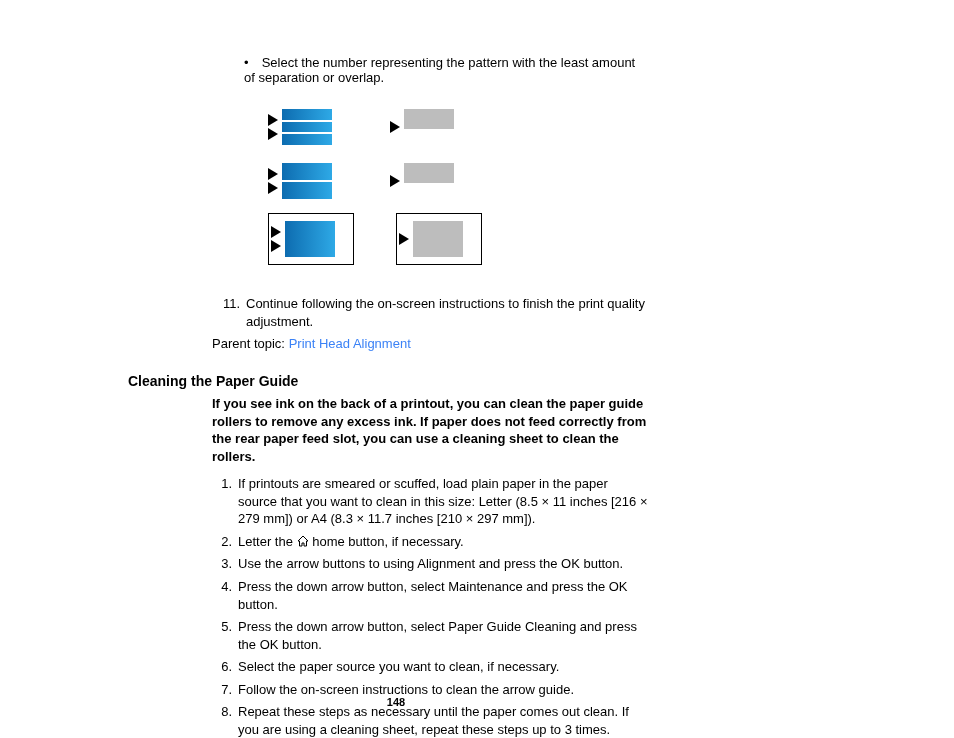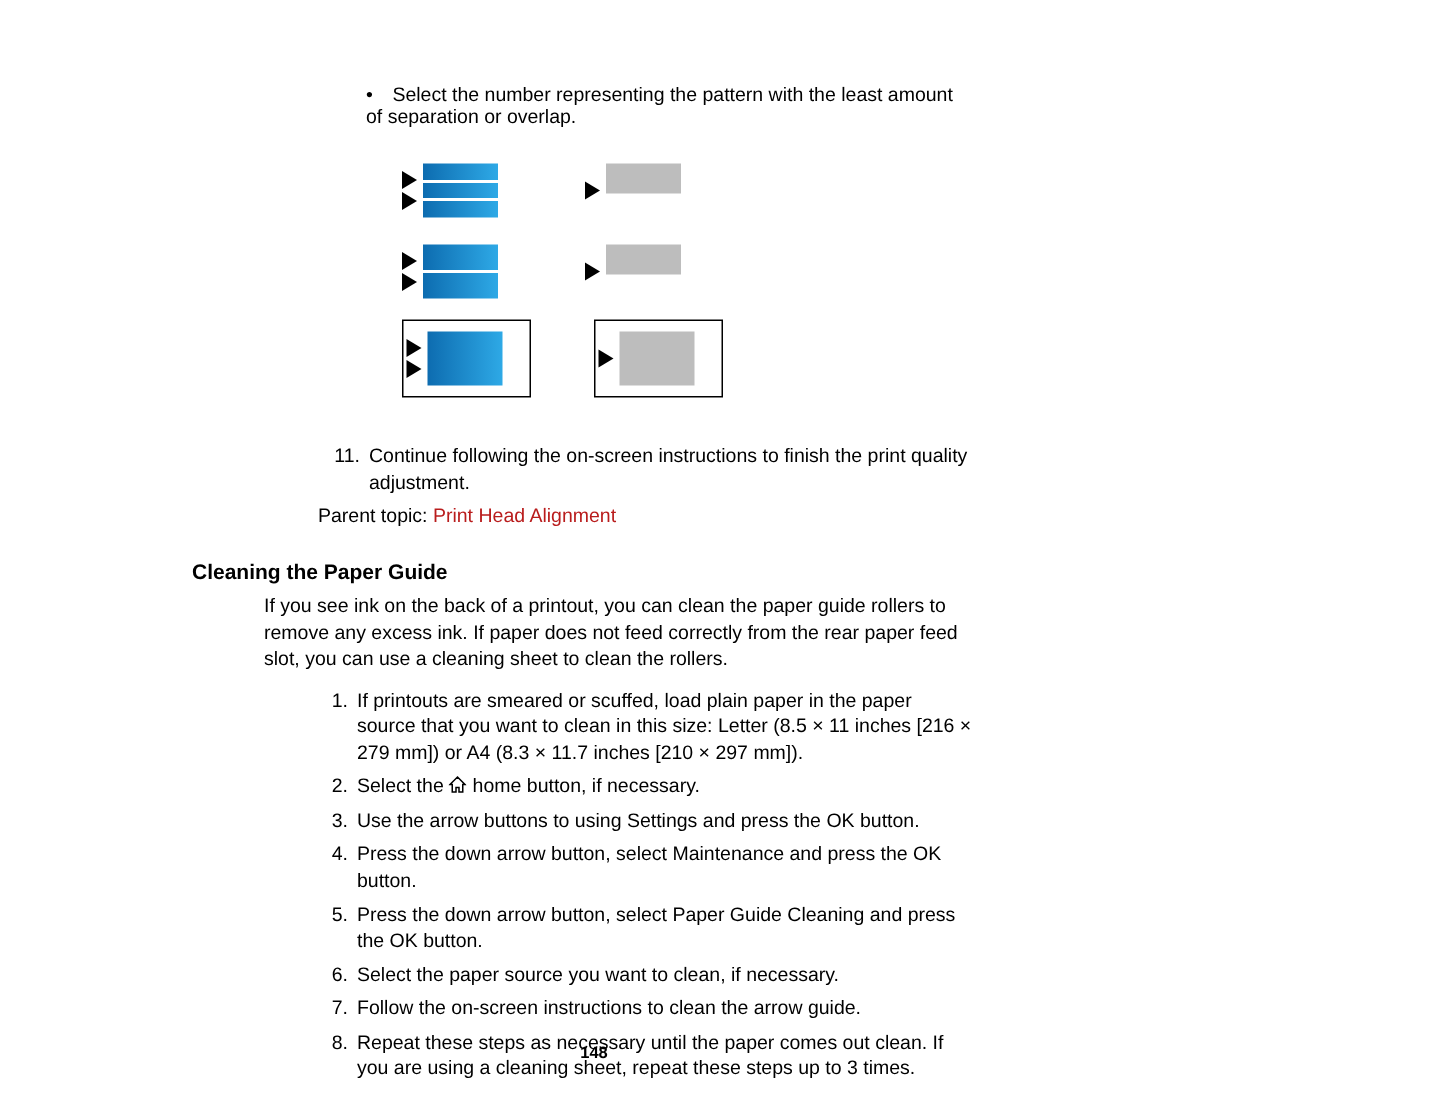--- a/index.html
+++ b/index.html
@@ -95,30 +95,31 @@
     margin-bottom: 6px;
     line-height: 1.35;
   }
   .ol-num { width: 28px; text-align:right; padding-right:6px; flex:none; }
   .ol-body { flex:1; }
   .parent-topic {
     margin-left: 84px;
     margin-top: 2px;
     margin-bottom: 22px;
   }
-  .link { color: #b91c1c; text-decoration: none; }
+  .link { color: #3b82f6; text-decoration: none; }
   h2.section {
     font-size: 14px;
     font-weight: bold;
     margin: 0 0 6px 0;
   }
   .intro {
-    margin-left: 48px;
+    margin-left: 84px;
     line-height: 1.35;
     margin-bottom: 10px;
+    font-weight: bold;
   }
   .steps .ol-line { margin-left: 84px; margin-bottom: 5px; }
   .steps .ol-num { width:20px; }
   .home-icon {
     display:inline-block;
     width:12px; height:12px;
     position:relative;
     top:1px;
   }
   .home-icon svg { display:block; }
@@ -208,32 +209,32 @@
   <div class="steps">
 
     <div class="ol-line">
       <span class="ol-num">1.</span>
       <span class="ol-body">If printouts are smeared or scuffed, load plain paper in the paper source that you want to clean in this size: Letter (8.5 × 11 inches [216 × 279 mm]) or A4 (8.3 × 11.7 inches [210 × 297 mm]).</span>
     </div>
 
     <div class="ol-line">
       <span class="ol-num">2.</span>
       <span class="ol-body">
-        <span>Select the </span>
+        <span>Letter the </span>
         <span class="home-icon"><svg viewBox="0 0 12 12">
               <path d="M6 1 L11 6 L9.5 6 L9.5 11 L7 11 L7 8 L5 8 L5 11 L2.5 11 L2.5 6 L1 6 Z" fill="none" stroke="#000" stroke-width="1"></path>
             </svg></span>
         <span> home button, if necessary.</span>
       </span>
     </div>
 
     <div class="ol-line">
       <span class="ol-num">3.</span>
       <span class="ol-body">
-        <span>Use the arrow buttons to using </span><b>Settings</b><span> and press the </span><b>OK</b><span> button.</span>
+        <span>Use the arrow buttons to using </span><b>Alignment</b><span> and press the </span><b>OK</b><span> button.</span>
       </span>
     </div>
 
     <div class="ol-line">
       <span class="ol-num">4.</span>
       <span class="ol-body">
         <span>Press the down arrow button, select </span><b>Maintenance</b><span> and press the </span><b>OK</b><span> button.</span>
       </span>
     </div>
 

